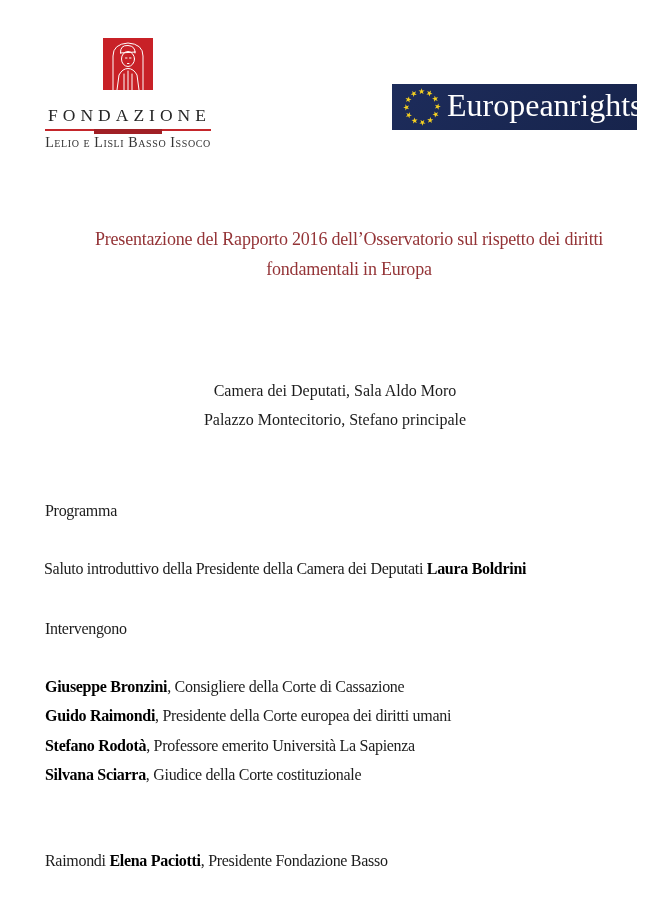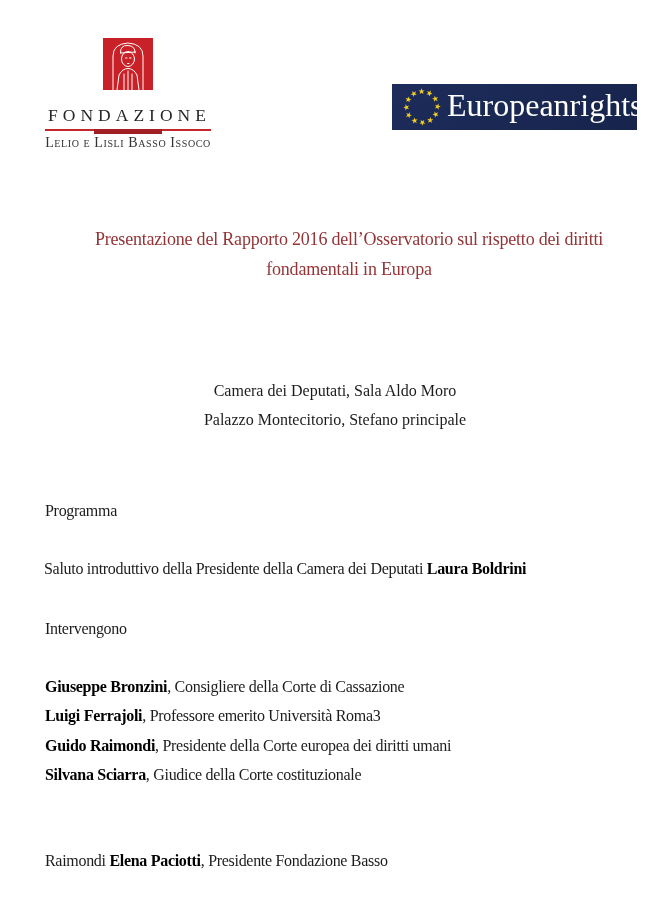--- a/index.html
+++ b/index.html
@@ -134,20 +134,20 @@
   <div class="venue-2">Palazzo Montecitorio, Stefano principale</div>
 
   <div class="txt prog-heading">Programma</div>
 
   <div class="txt greeting"><span>Saluto introduttivo della Presidente della Camera dei Deputati </span><b>Laura Boldrini</b></div>
 
   <div class="txt speakers-heading">Intervengono</div>
 
   <div class="txt speakers">
     <div class="speaker-row"><b>Giuseppe Bronzini</b><span>, Consigliere della Corte di Cassazione</span></div>
-    <div class="speaker-row"><b>Luigi Ferrajoli</b><span>, Professore emerito Università Roma3</span></div>
     <div class="speaker-row"><b>Guido Raimondi</b><span>, Presidente della Corte europea dei diritti umani</span></div>
+    <div class="speaker-row"><b>Stefano Rodotà</b><span>, Professore emerito Università La Sapienza</span></div>
     <div class="speaker-row"><b>Silvana Sciarra</b><span>, Giudice della Corte costituzionale</span></div>
   </div>
 
   <div class="txt coordina"><span>Raimondi </span><b>Elena Paciotti</b><span>, Presidente Fondazione Basso</span></div>
 
 </div>
 
 </body></html>

